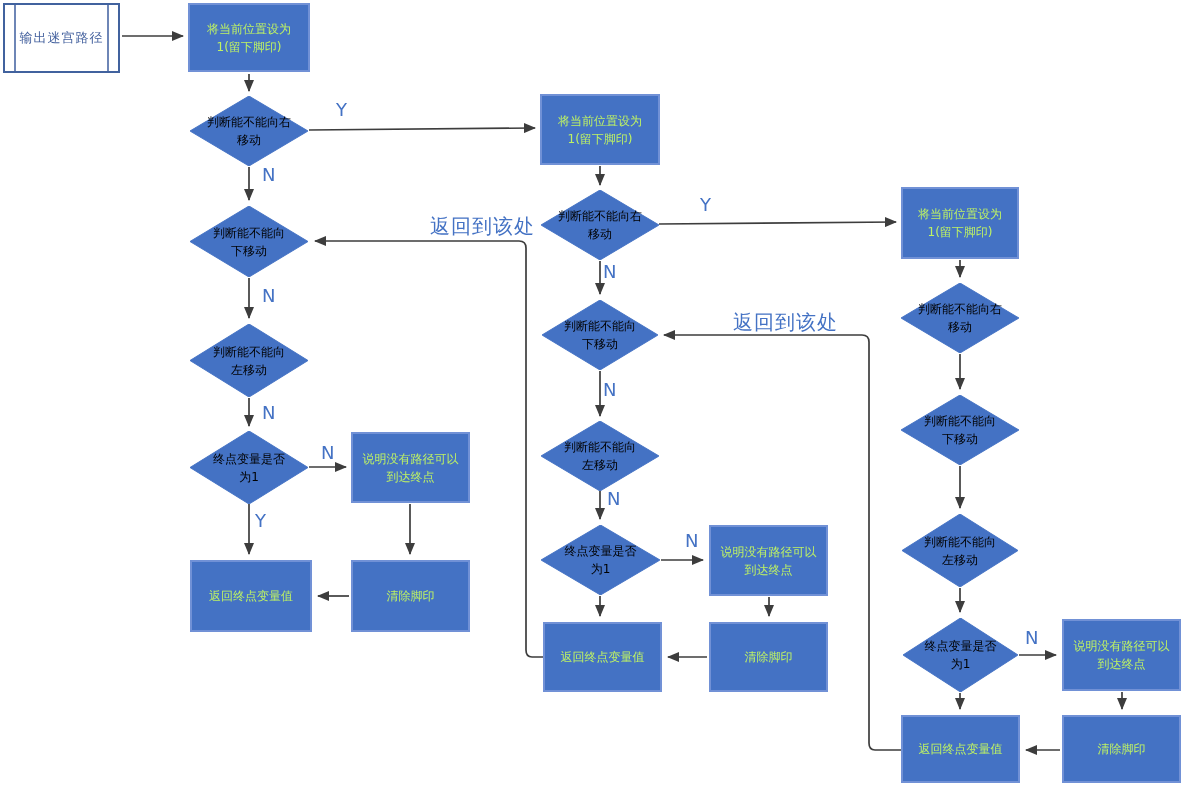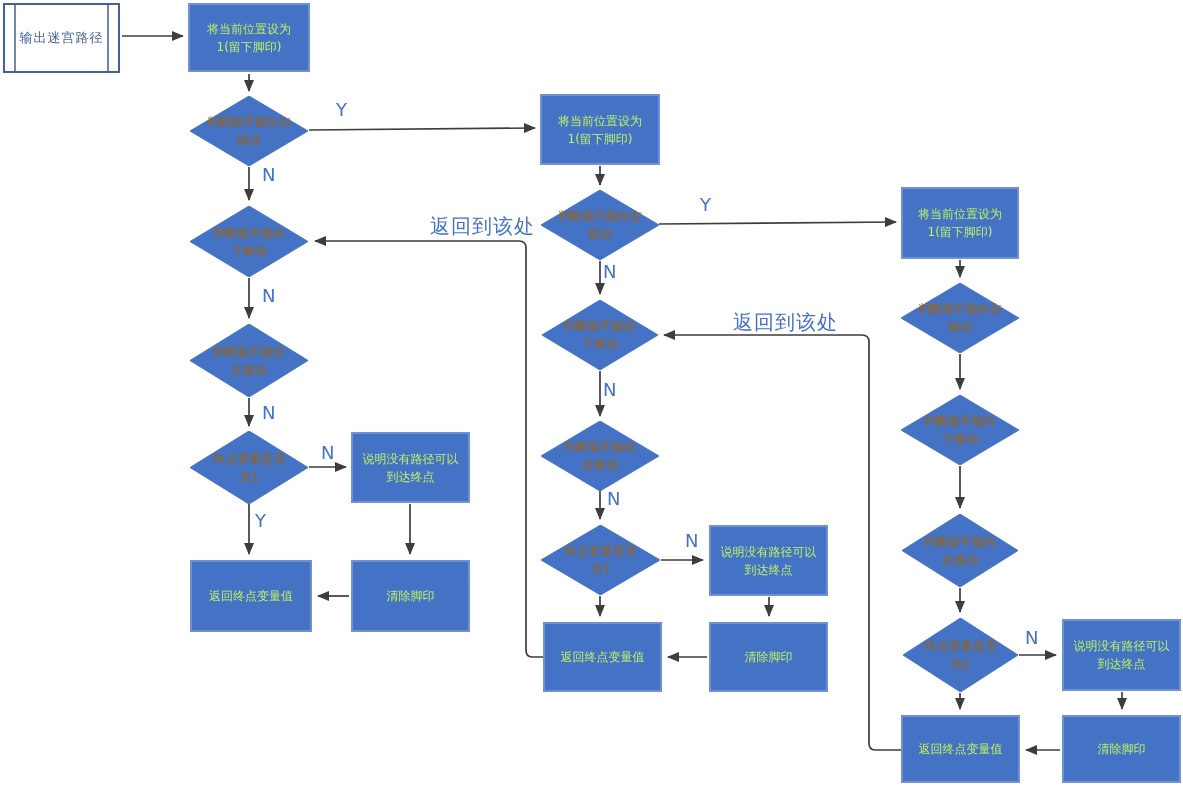--- a/index.html
+++ b/index.html
@@ -13,21 +13,21 @@
     text-align:center;white-space:pre-line;color:#bef264;font-size:12px;
     line-height:1.5;box-sizing:border-box;
   }
   .process{background:#4472C4;border:2px solid #7191D6;}
   .dnode{position:absolute;}
   .dshape{position:absolute;left:0;top:0;width:100%;height:100%;}
   .dshape polygon{fill:#4472C4;stroke:#4472C4;stroke-width:1;}
   .dtext{
     position:absolute;left:0;top:0;width:100%;height:100%;
     display:flex;align-items:center;justify-content:center;text-align:center;
-    white-space:pre-line;color:#a16207;font-size:12px;line-height:1.5;
+    white-space:pre-line;color:#000000;font-size:12px;line-height:1.5;
   }
   .predef{
     background:#ffffff;border:2px solid #41629E;color:#44619E;
     font-size:13px;letter-spacing:1px;
   }
   .predef .bar{position:absolute;top:0;bottom:0;width:2px;background:#6E86B6;}
   .predef .bar.l{left:9px;}
   .predef .bar.r{right:9px;}
   .elabel{position:absolute;color:#4472C4;font-size:18px;line-height:1;}
   .retlabel{position:absolute;color:#4472C4;font-size:20px;line-height:1;letter-spacing:1px;}

